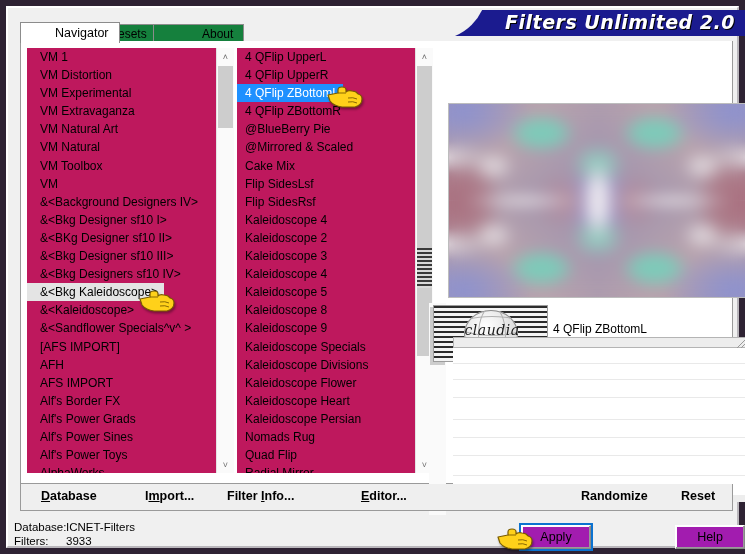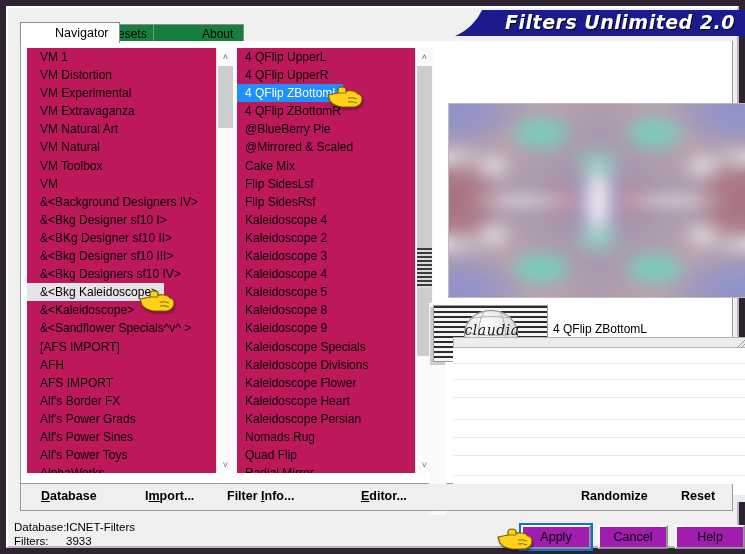--- a/index.html
+++ b/index.html
@@ -482,21 +482,20 @@
   <div class="status">
     <div>
       <span class="lbl">Database:</span><span>ICNET-Filters</span>
     </div>
     <div>
       <span class="lbl">Filters:</span><span>3933</span>
     </div>
   </div>
 
   <div class="btn focus" id="btn-apply">Apply</div>
-  <div class="btn" id="btn-cancel">Cancel</div>
   <div class="btn" id="btn-help">Help</div>
 
   <div class="hand" id="hand-cat">
     <svg width="40" height="26" viewBox="0 0 40 26">
       <path d="M2 11 L12 9 L12 6 Q12 3 16 3 Q20 3 20 6 L20 8 Q22 6 26 7 Q30 7 32 10 Q36 11 36 15 Q36 21 29 23 L16 23 Q8 22 4 17 Z" fill="#FFD11A" stroke="#7a5c00" stroke-width="1.2" stroke-linejoin="round"></path>
       <path d="M12 9 L20 9" stroke="#7a5c00" stroke-width="0.9" fill="none"></path>
       <path d="M22 14 Q27 13 31 15" stroke="#7a5c00" stroke-width="0.9" fill="none"></path>
       <path d="M22 18 Q27 17 31 19" stroke="#7a5c00" stroke-width="0.9" fill="none"></path>
     </svg>
   </div>

